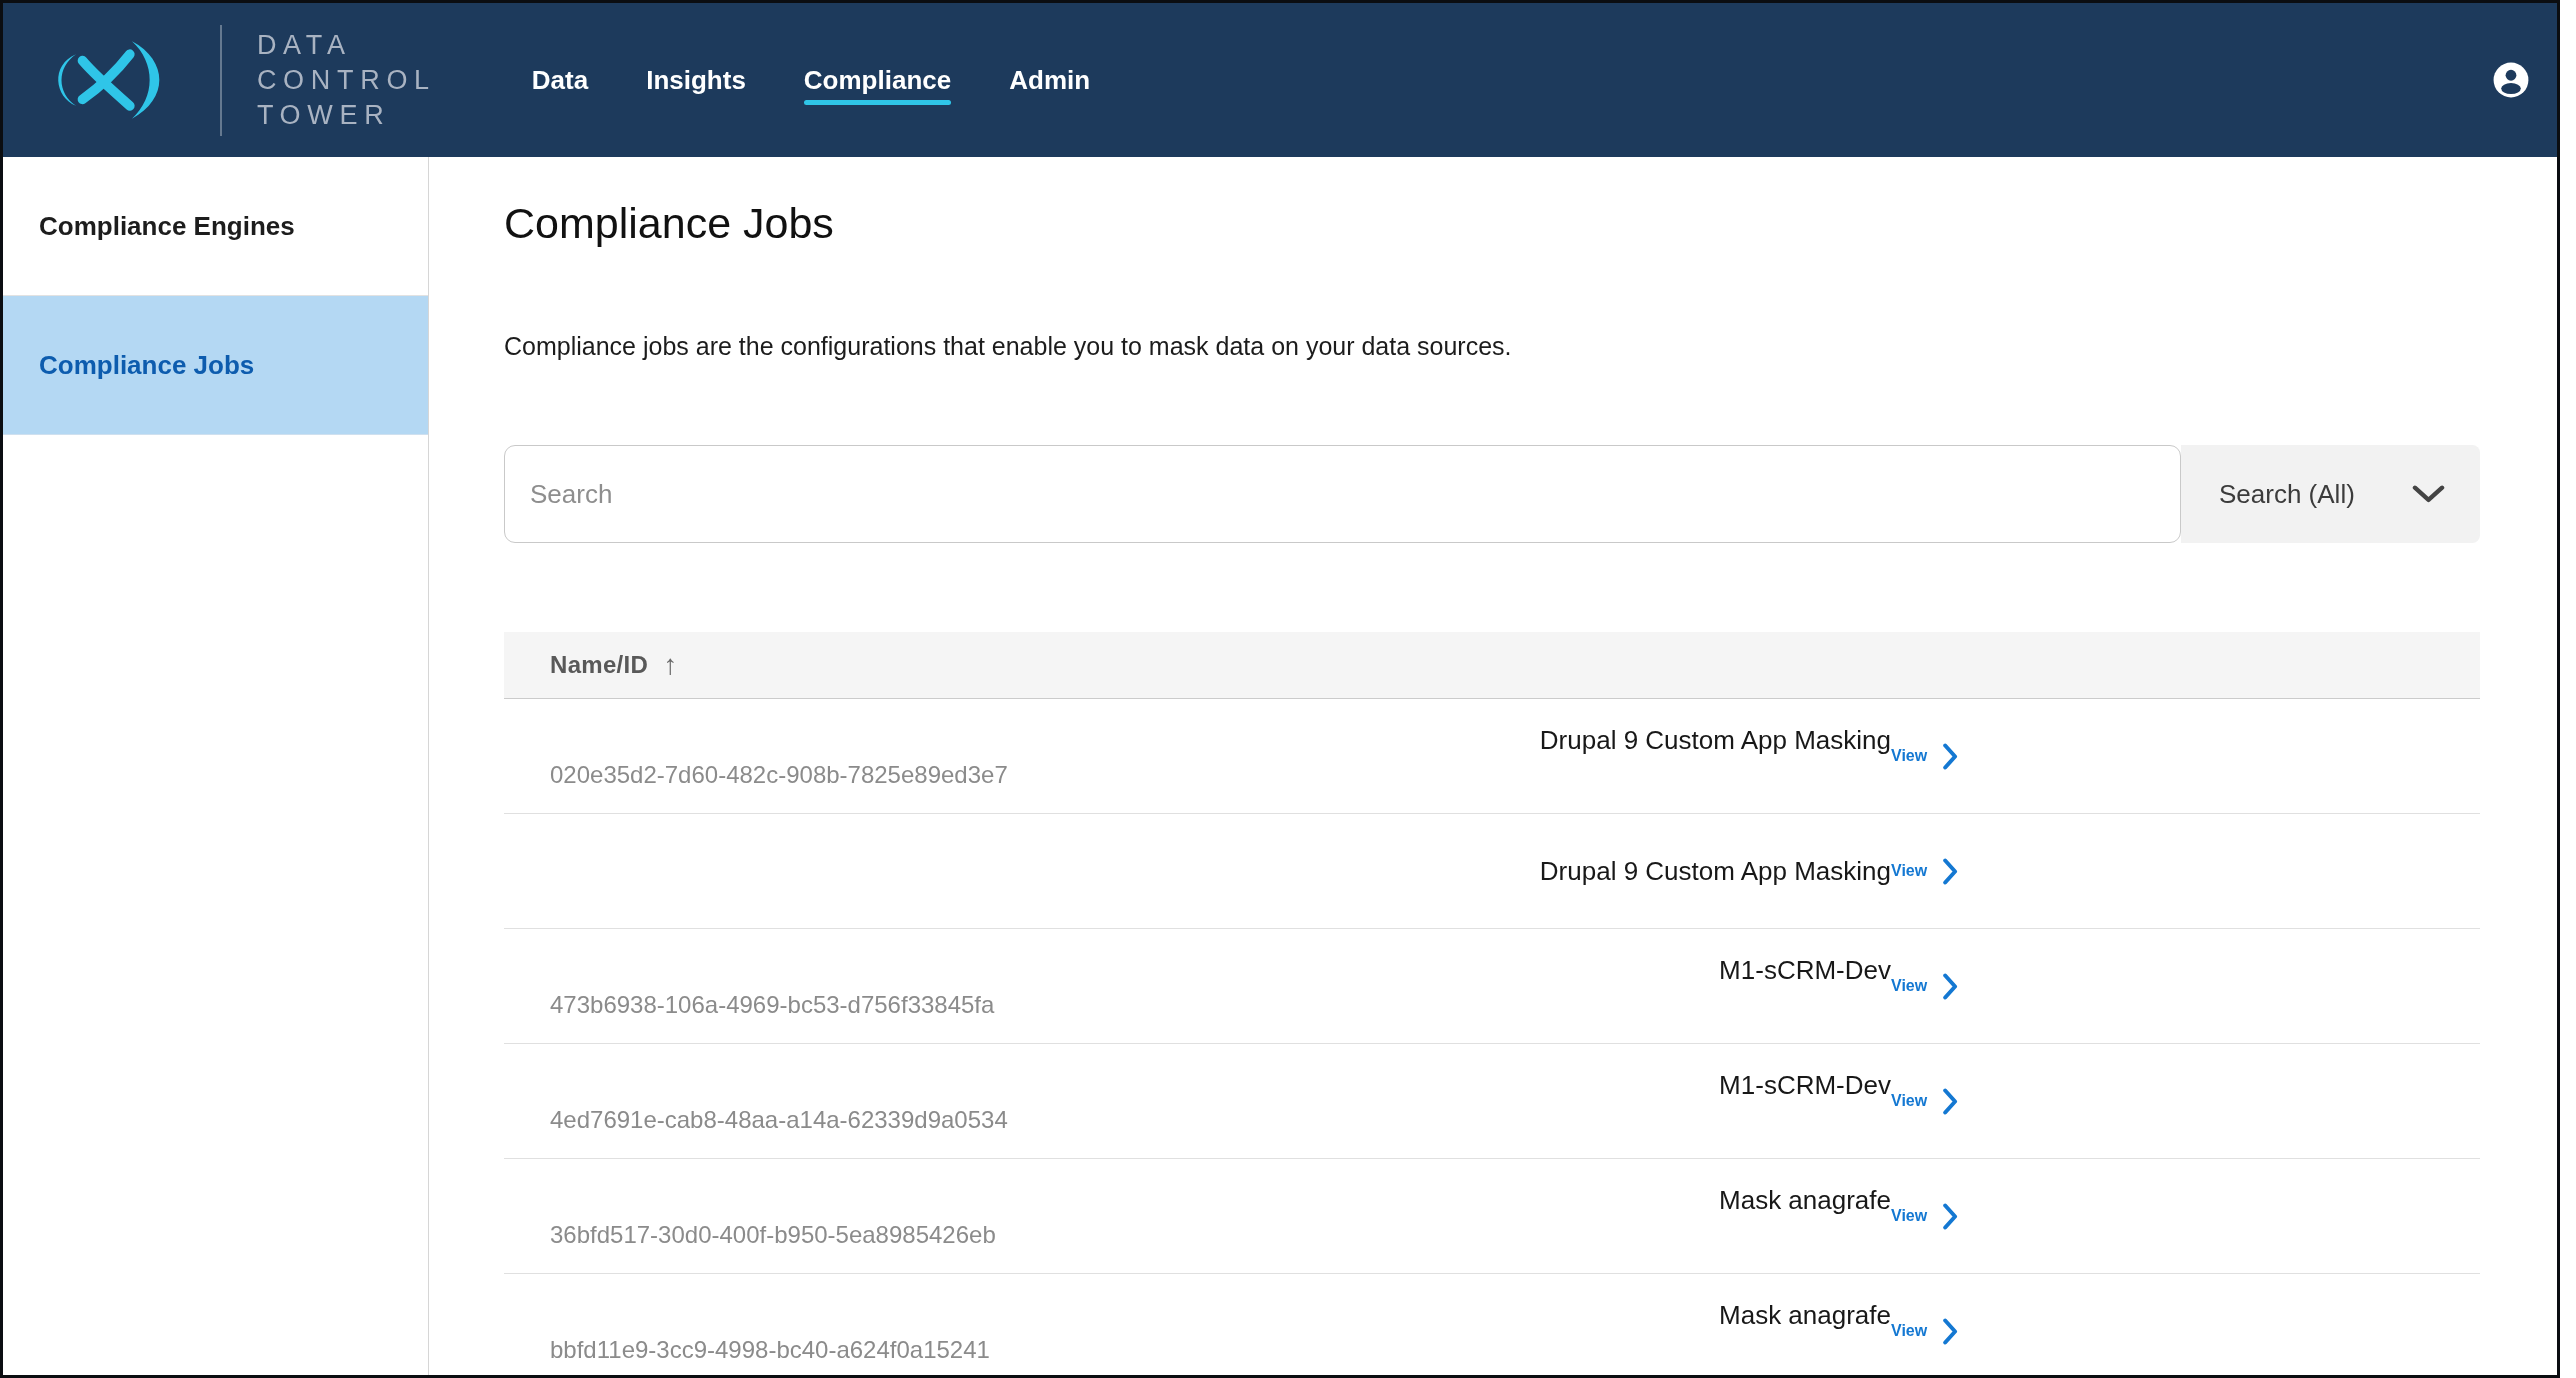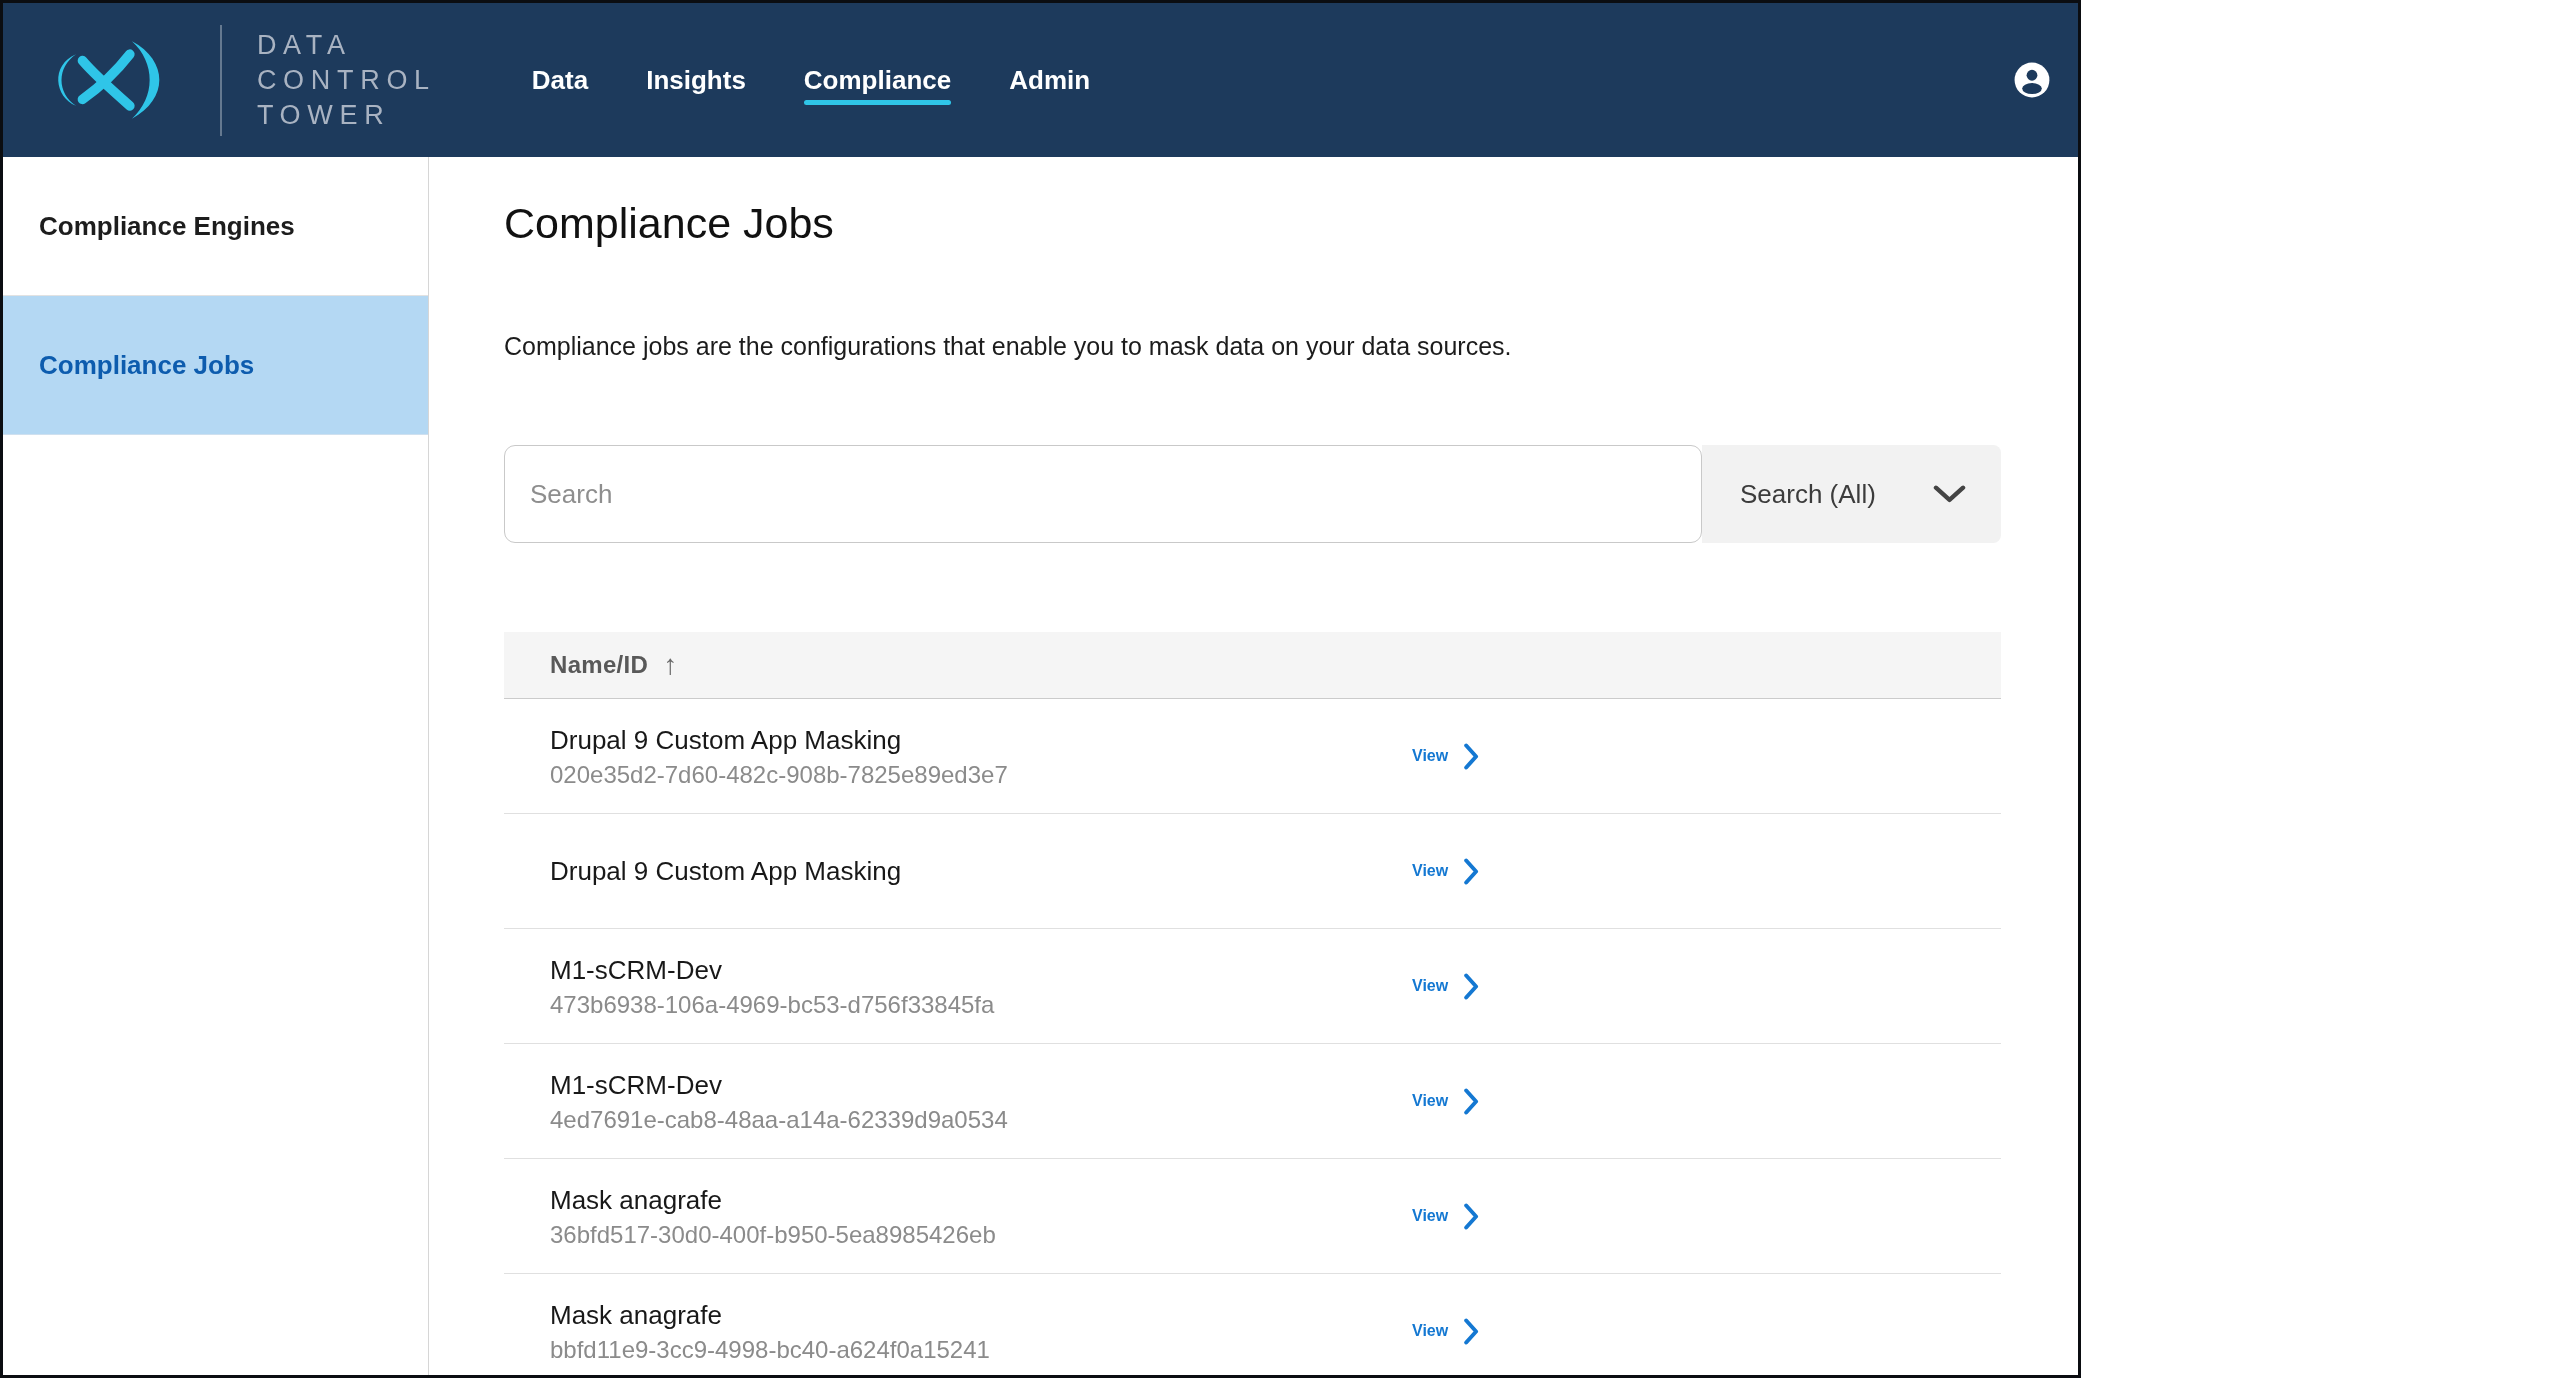--- a/index.html
+++ b/index.html
@@ -1,20 +1,20 @@
 <!DOCTYPE html>
 <html><head>
 <meta charset="utf-8">
 <style>
   * { margin:0; padding:0; box-sizing:border-box; }
   html,body { background:#ffffff; }
   body { font-family:"Liberation Sans","DejaVu Sans",sans-serif; }
 
   .screen{
-    width:2081px; height:1378px;
+    width:2560px; height:1378px;
     border:3.8px solid #0b0d11;
     background:#ffffff;
     display:flex; flex-direction:column;
     overflow:hidden;
   }
 
   
   .topbar{
     height:154px; flex:0 0 154px;
     background:#1d3a5c;
@@ -92,21 +92,21 @@
     display:flex; align-items:center; cursor:pointer;
     font-size:24px; font-weight:700; color:#595959; letter-spacing:0.3px;
   }
   .sort-arrow{ margin-left:15.4px; font-size:28px; font-weight:400; color:#6a6a6a; }
 
   .table-row{
     height:115px; border-bottom:1.9px solid #e0e0e0;
     display:flex; align-items:center; background:#ffffff;
   }
   .cell-name{ flex:1; min-width:0; padding-left:46px; }
-  .job-name{ font-size:26px; color:#181818; line-height:36px; }
+  .job-name{ font-size:26px; color:#181818; line-height:36px;text-align:right; }
   .job-id{ font-size:24px; color:#8b8b8b; line-height:33px; }
   .cell-action{ width:589px; flex:0 0 589px; display:flex; align-items:center; }
   .view-link{
     display:flex; align-items:center; gap:15.4px;
     color:#1478d2; font-size:16px; font-weight:700;
     text-decoration:none; cursor:pointer;
   }
   .view-link svg{ width:15.4px; height:29px; display:block; }
 </style>
 </head>

